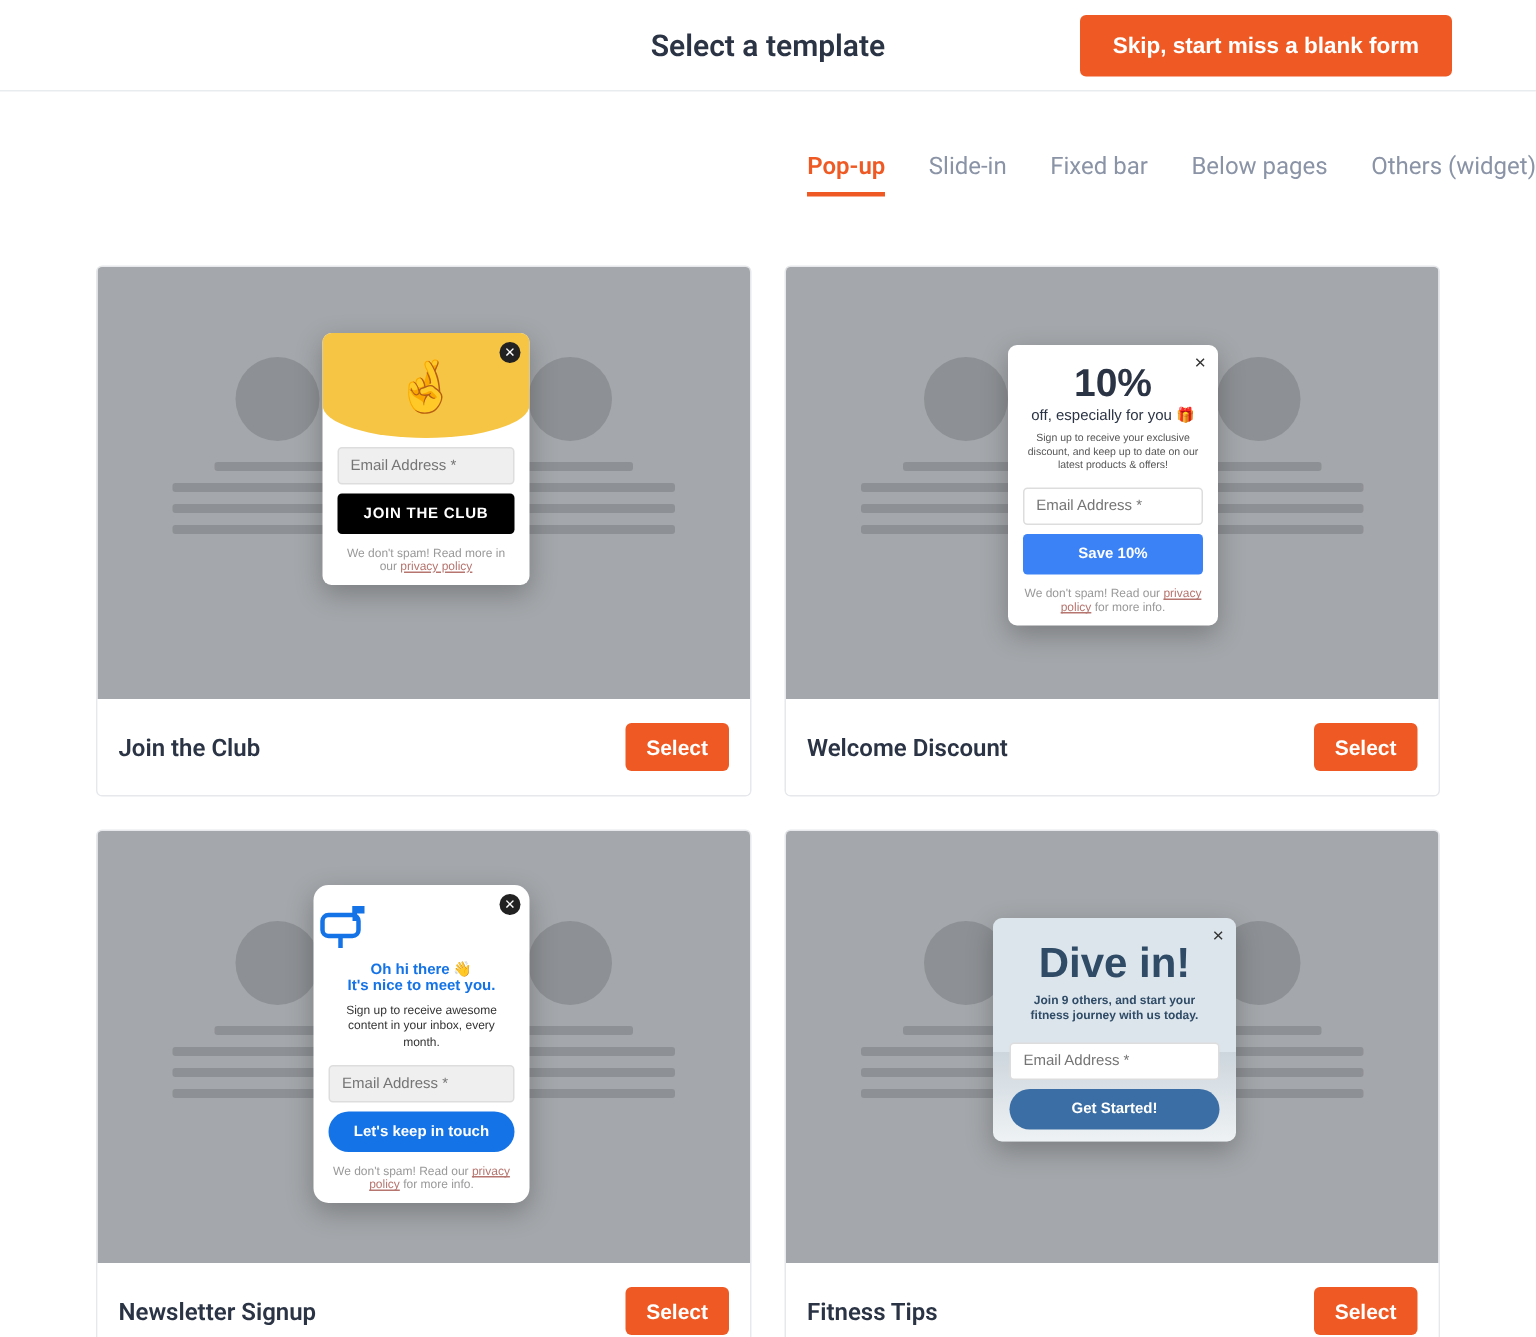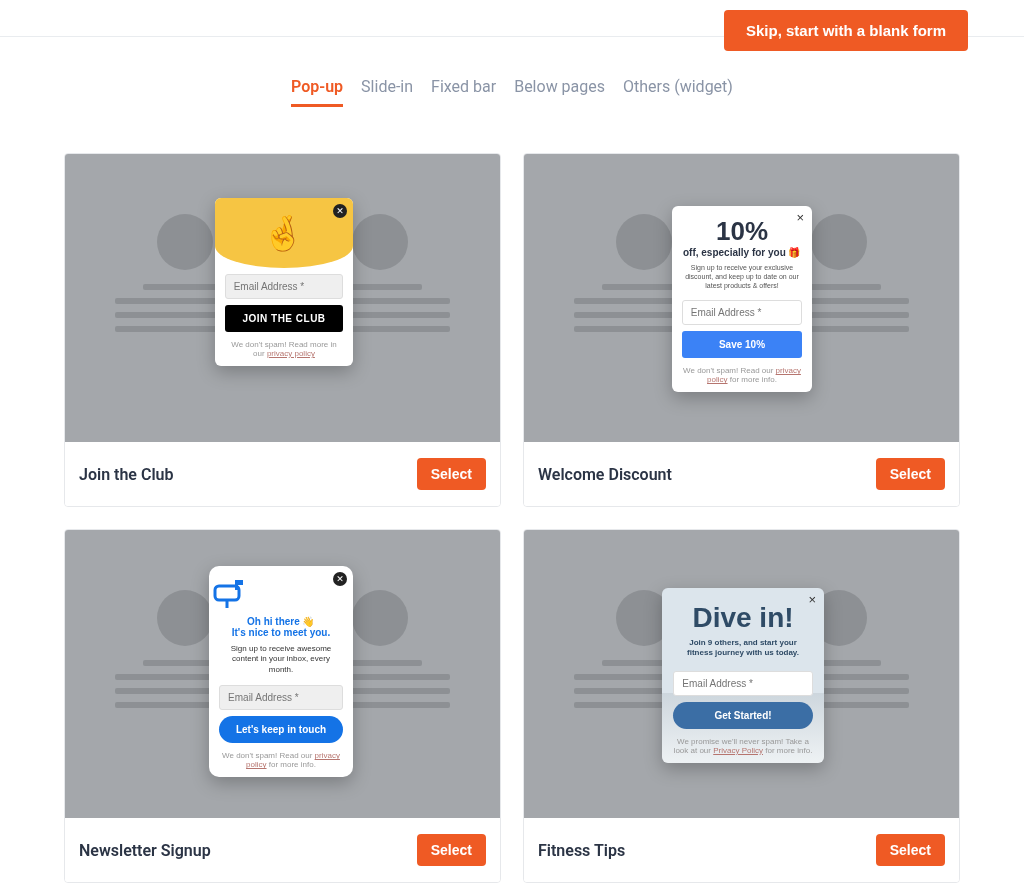--- a/index.html
+++ b/index.html
@@ -30,22 +30,22 @@
     color: #ffffff;
     font-weight: 600;
     font-size: 15px;
     border: none;
     border-radius: 4px;
     padding: 12px 22px;
     cursor: pointer;
   }
   .tabs {
     display: flex;
-    gap: 18px;
-    justify-content: center;
+    gap: 29px;
+    justify-content: flex-end;
     padding: 40px 0 10px 0;
   }
   .tab {
     font-size: 16px;
     color: #8a94a6;
     padding-bottom: 8px;
     cursor: pointer;
   }
   .tab.active {
     color: #ef5a24;
@@ -180,21 +180,21 @@
     display: flex; align-items: center; justify-content: center;
     font-size: 34px;
   }
   .p-join h3 { font-size: 14px; font-weight: 400; margin: 8px 10px 6px; line-height: 1.15; font-family: Georgia, serif; }
   .p-join .cta { background:#000; color:#fff; letter-spacing: 0.5px; }
   .p-join input { background:#efefef; border:none; }
 
   
   .p-disc { width: 140px; left: 148px; top: 52px; font-family: Arial, sans-serif; }
   .p-disc h2 { font-size: 26px; font-weight: 800; margin: 10px 0 0 0; }
-  .p-disc .sub { font-size: 10px; font-weight: 700; margin-bottom: 6px; }
+  .p-disc .sub { font-size: 10px; font-weight: 400; margin-bottom: 6px; }
   .p-disc .desc { font-size: 7px; color:#555; padding: 0 12px 4px; line-height:1.25; }
   .p-disc .cta { background:#3b82f6; color:#fff; }
 
   
   .p-news { width: 144px; left: 144px; top: 36px; border-radius: 10px; font-family: Arial, sans-serif; }
   .p-news .mailbox-icon { margin: 14px auto 6px; }
   .p-news .hi { font-size: 10px; font-weight: 700; color:#1473e6; }
   .p-news .nice { font-size: 10px; font-weight: 700; color:#1473e6; margin-bottom:6px; }
   .p-news .desc { font-size: 8px; font-weight:400; color:#333; padding: 0 14px 4px; line-height:1.3; }
   .p-news input { background:#efefef; border:none; border-radius: 12px; }
@@ -207,21 +207,22 @@
   .p-fit input { border-radius: 4px; }
   .p-fit .cta { background:#3b6ea5; color:#fff; border-radius: 14px; }
   .p-fit .fineprint a { color:#b6756f; }
 
   svg { display:block; }
 </style>
 </head>
 <body>
 
 <div class="header">
-  <button class="skip-btn">Skip, start with a blank form</button>
+  <div class="header-title">Select a template</div>
+  <button class="skip-btn">Skip, start miss a blank form</button>
 </div>
 
 <div class="tabs">
   <div class="tab active">Pop-up</div>
   <div class="tab">Slide-in</div>
   <div class="tab">Fixed bar</div>
   <div class="tab">Below pages</div>
   <div class="tab">Others (widget)</div>
 </div>
 
@@ -356,23 +357,20 @@
           <div class="ghost-line"></div>
           <div class="ghost-line"></div>
           <div class="ghost-line"></div>
       </div>
       <div class="popup p-fit">
         <span class="close-x">×</span>
         <h2>Dive in!</h2>
         <div class="desc">Join 9 others, and start your fitness journey with us today.</div>
         <input type="text" placeholder="Email Address *" style="">
         <button class="cta">Get Started!</button>
-        <div class="fineprint">
-          <span>We promise we'll never spam! Take a look at our </span><a>Privacy Policy</a><span> for more info.</span>
-        </div>
       </div>
     </div>
     <div class="card-footer">
       <div class="card-title">Fitness Tips</div>
       <button class="select-btn">Select</button>
     </div>
   </div>
 
 </div>
 

